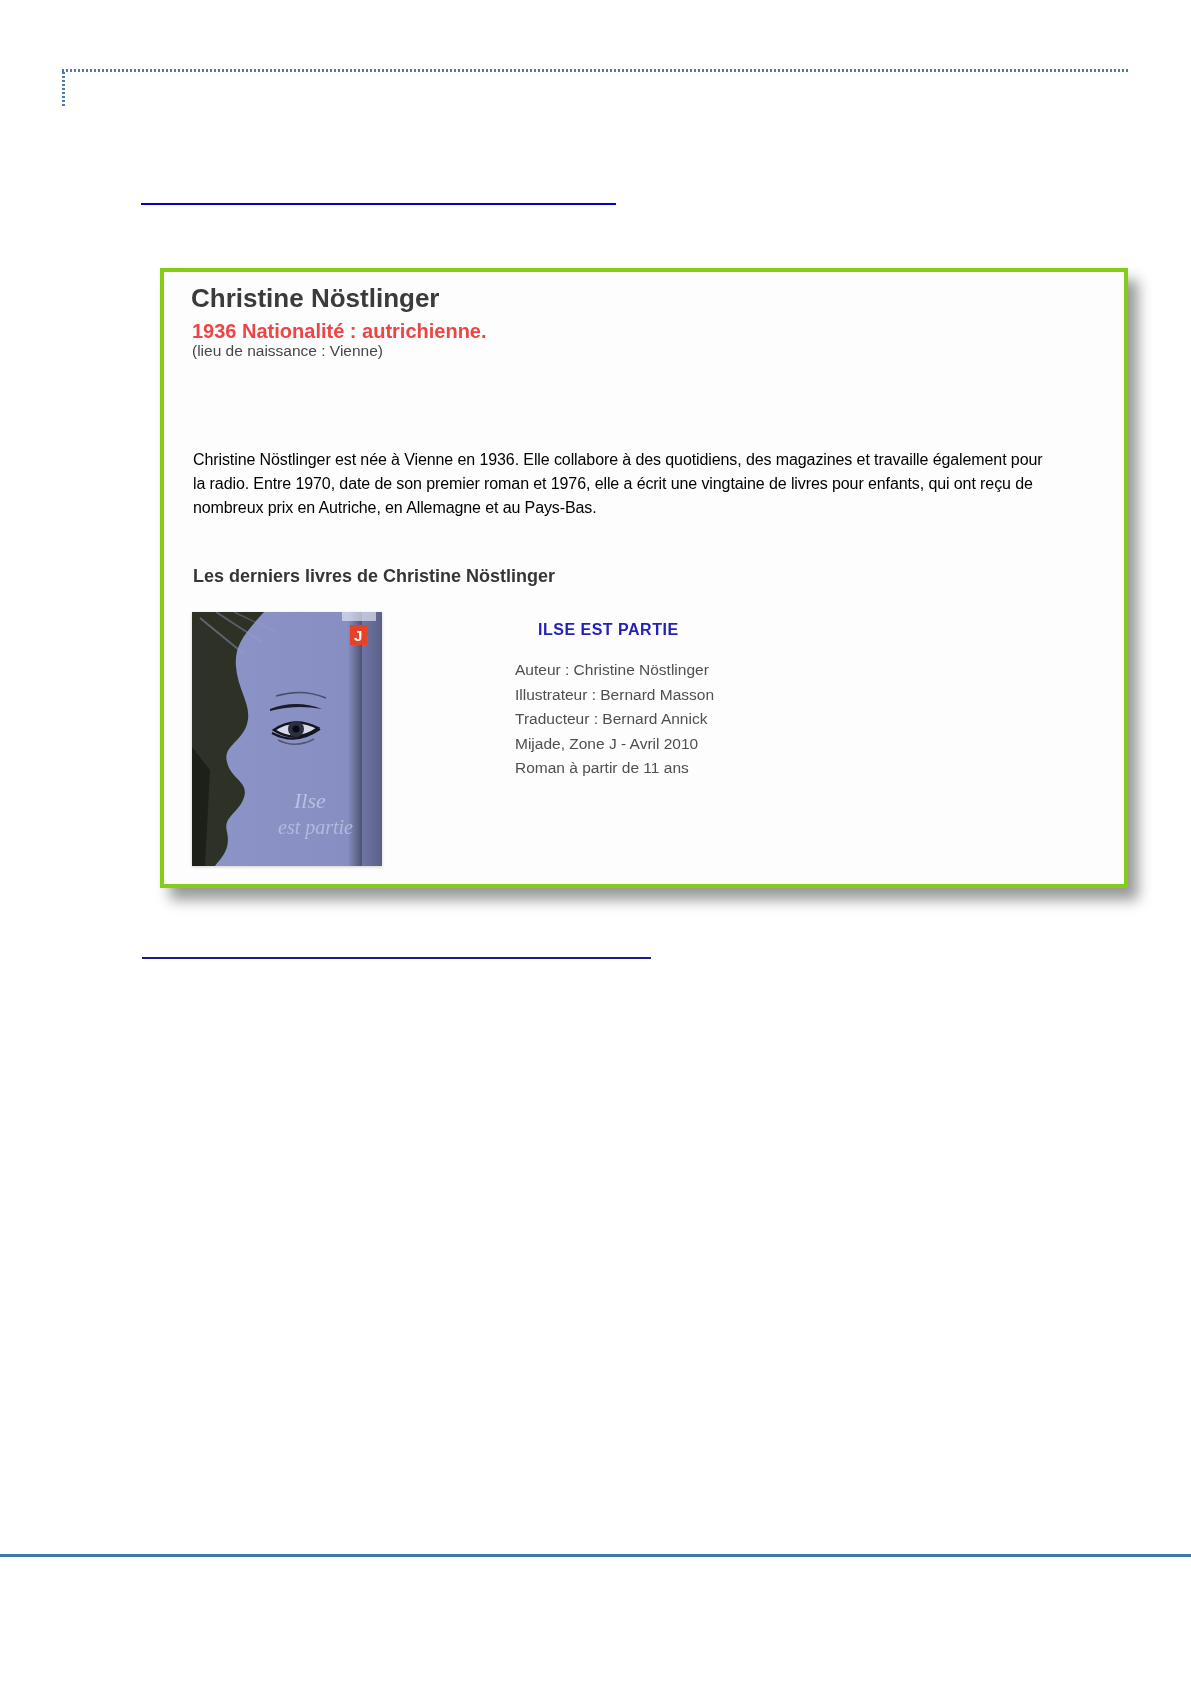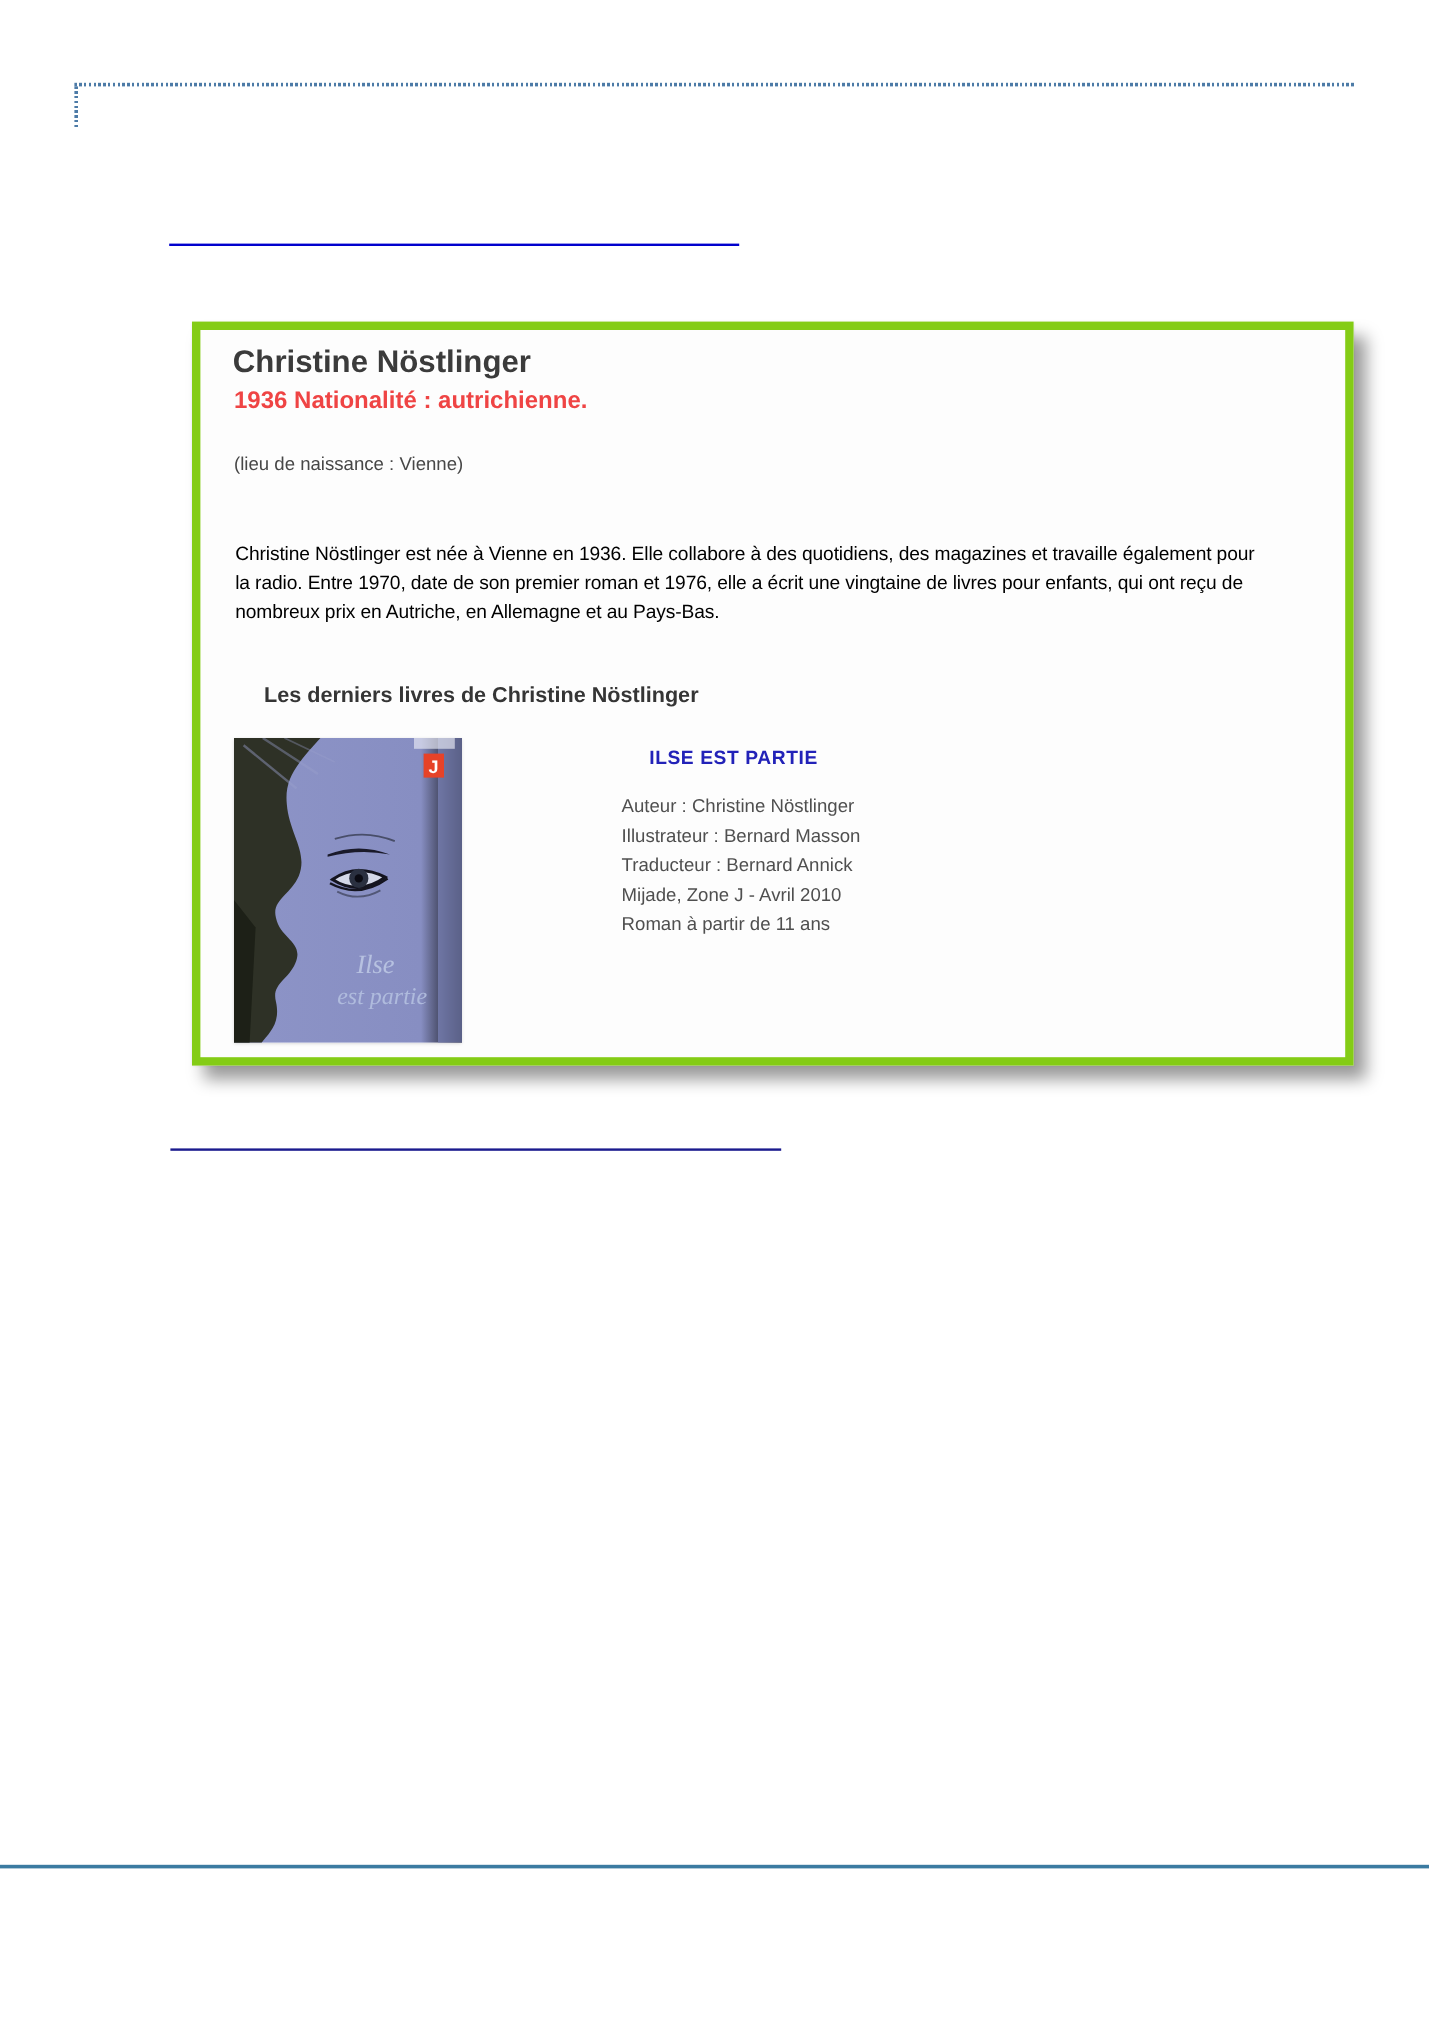--- a/index.html
+++ b/index.html
@@ -18,38 +18,38 @@
   }
   
   .link-underline{position:absolute;height:0;border-bottom:2px solid #0101cd;cursor:pointer;}
   .link-underline.top{left:141px;top:203px;width:475px;border-color:#0101cd;}
   .link-underline.bottom{left:142px;top:957px;width:509px;border-color:#1b1b8e;}
   
   .bottom-rule{position:absolute;left:0;top:1554px;width:1191px;height:3px;background:#3b7ba1;}
   
   .card{
     position:absolute;left:160px;top:268px;width:968px;height:620px;
-    background:#fdfdfd;border:7px solid #84cc16;box-sizing:border-box;
+    background:#fdfdfd;border:4px solid #84cc16;box-sizing:border-box;
     box-shadow:10px 12px 13px rgba(0,0,0,0.40), 0 0 2px rgba(0,0,0,0.08);
   }
   .card .author-name{
     position:absolute;left:27px;top:11px;font-size:26px;font-weight:bold;color:#3b3b3b;
   }
   .card .sub-line-1{position:absolute;left:28px;top:48px;font-size:20px;color:#ef4444;font-weight:bold;}
-  .card .sub-line-2{position:absolute;left:28px;top:70px;font-size:15.5px;color:#474747;margin-top:34px;}
+  .card .sub-line-2{position:absolute;left:28px;top:70px;font-size:15.5px;color:#474747;}
   .card .bio-heading{
     position:absolute;left:0;top:122px;width:100%;text-align:center;
     font-size:18px;letter-spacing:1.2px;color:#c43ddb;
   }
   .card .bio-text{
     position:absolute;left:29px;top:176px;width:856px;
     font-size:16px;letter-spacing:-0.1px;line-height:24px;color:#000000;
   }
   .card .books-heading{
-    position:absolute;left:29px;top:294px;font-size:18px;font-weight:bold;color:#353535;margin-left:24px;
+    position:absolute;left:29px;top:294px;font-size:18px;font-weight:bold;color:#353535;
   }
   .card .cover{
     position:absolute;left:28px;top:340px;width:190px;height:254px;cursor:pointer;
     box-shadow:0 1px 3px rgba(0,0,0,0.18);
   }
   .card .book-title{
     position:absolute;left:337px;top:349px;font-size:16px;font-weight:bold;
     letter-spacing:0.5px;color:#2222b8;cursor:pointer;margin-left:37px;
   }
   .card .book-details{position:absolute;left:351px;top:386px;font-size:15.5px;line-height:24.5px;color:#4f4f4f;}

